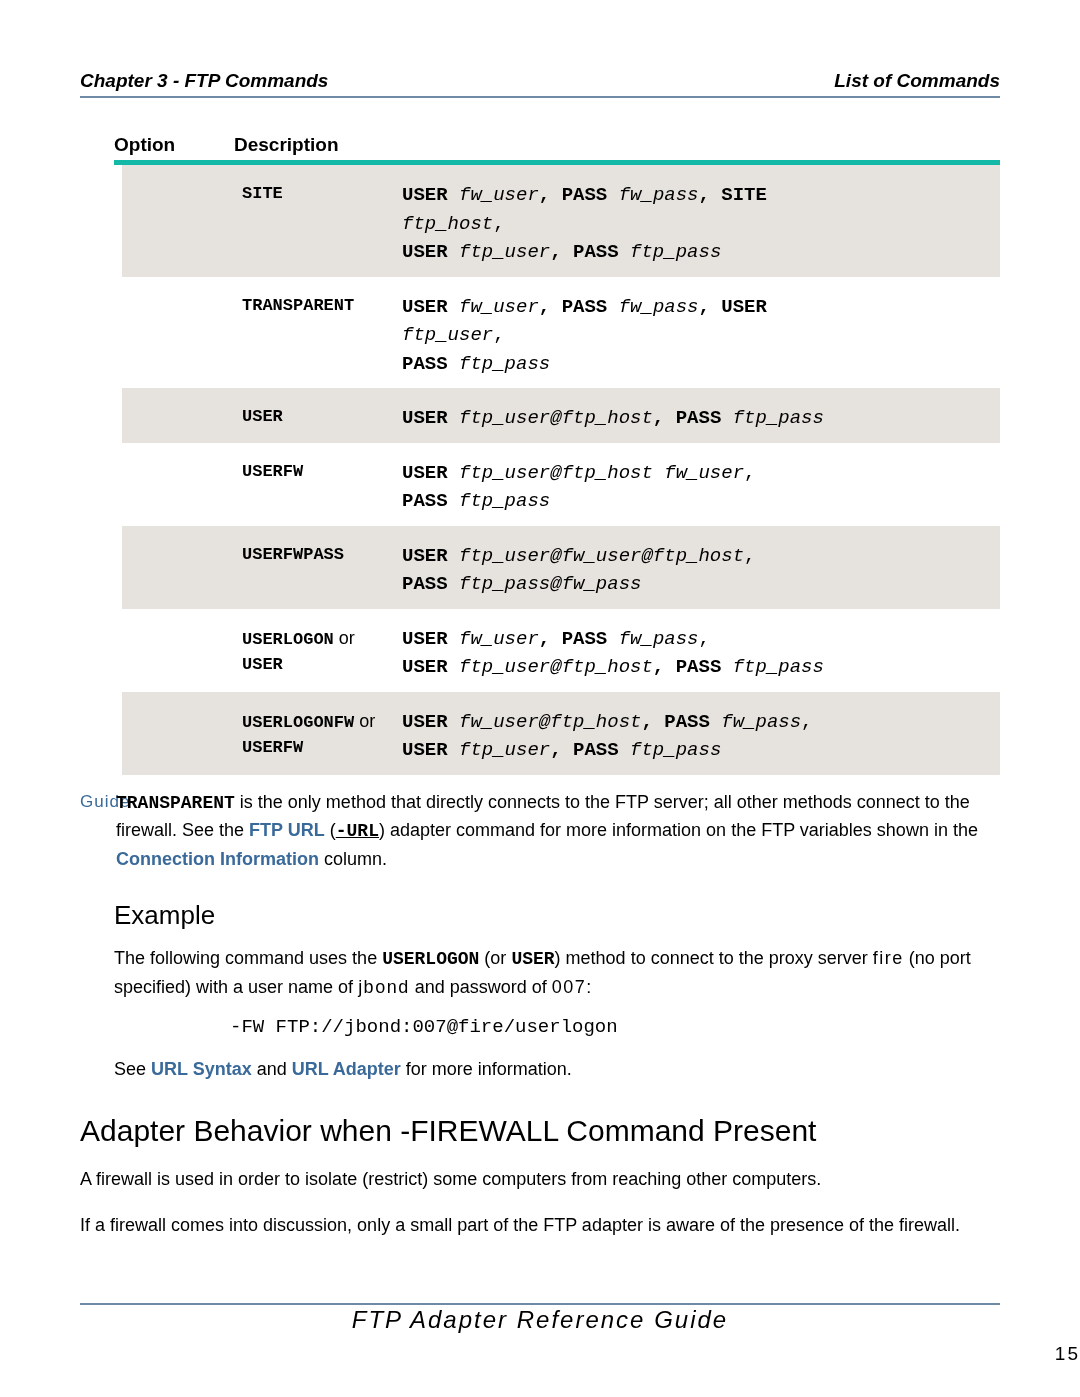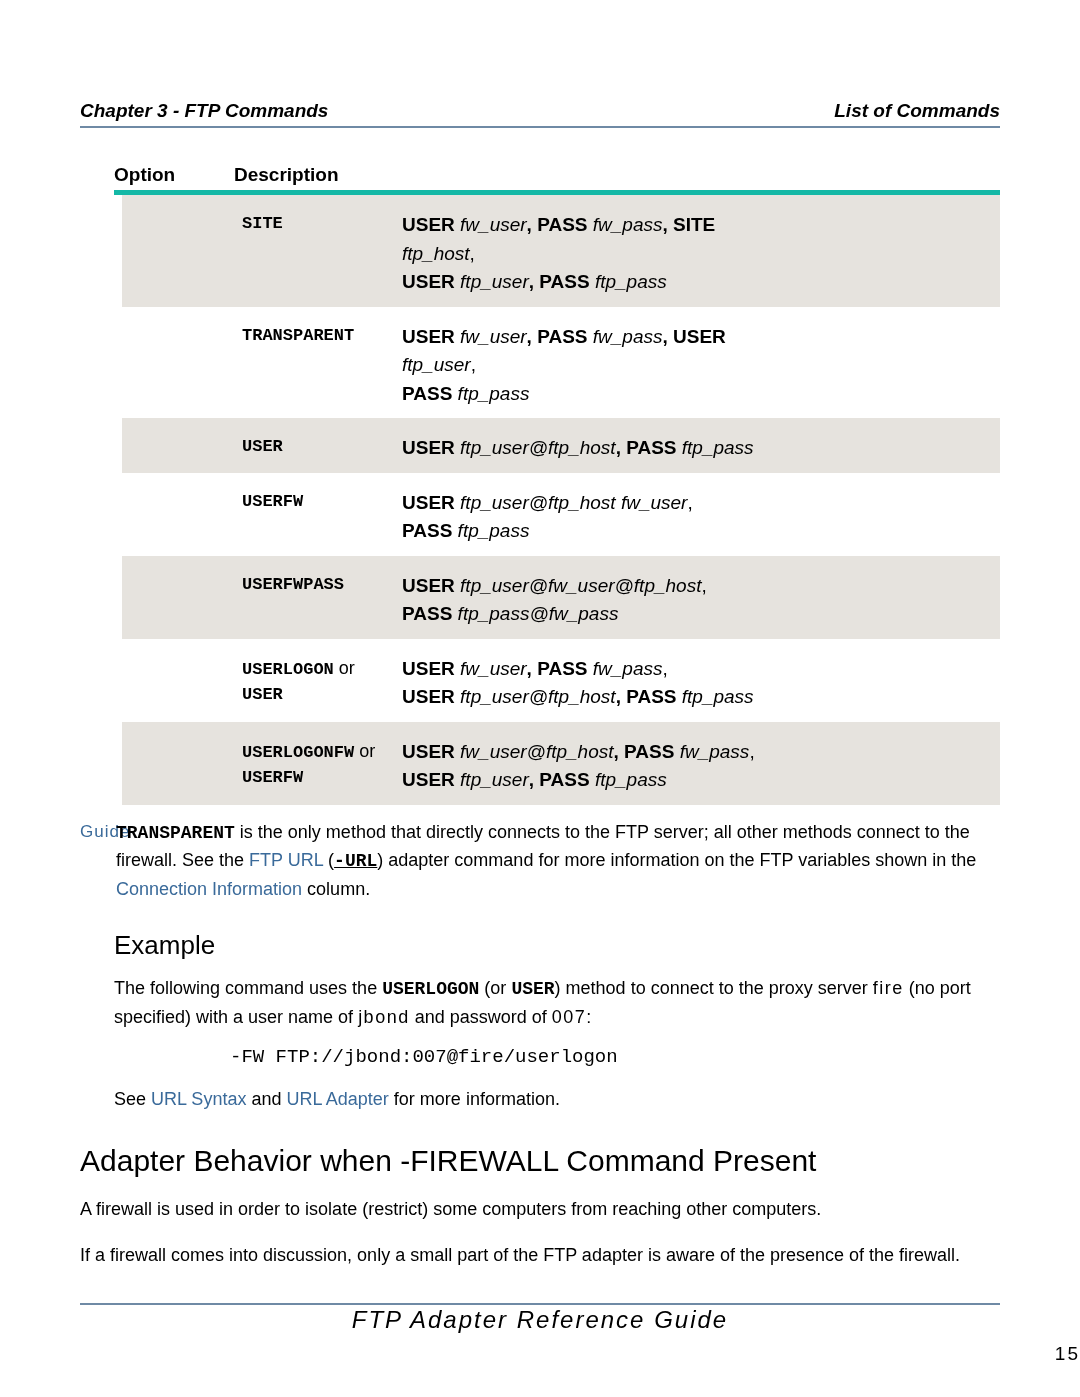--- a/index.html
+++ b/index.html
@@ -19,21 +19,20 @@
   .header {
     display: flex;
     justify-content: space-between;
     font-style: italic;
     font-weight: bold;
     font-size: 19px;
     color: #000;
     padding-bottom: 4px;
     border-bottom: 2px solid #6f8aa5;
     margin-bottom: 30px;
-    margin-top: 30px;
   }
   .table-wrap { margin-left: 34px; }
   .thead {
     display: flex;
     font-weight: bold;
     font-size: 19px;
     padding: 6px 0 4px 0;
     border-bottom: 5px solid #14b8a6;
   }
   .th-opt { width: 120px; }
@@ -49,21 +48,21 @@
   .c-opt { width: 120px; }
   .c-method {
     width: 160px;
     font-family: "Courier New", monospace;
     font-weight: bold;
     font-size: 17px;
   }
   .c-method .or { font-family: Arial, Helvetica, sans-serif; font-weight: normal; font-size: 18px; }
   .c-conn {
     flex: 1;
-    font-family: Liberation Sans, sans-serif;
+    font-family: Liberation Mono, monospace;
     font-size: 19px;
   }
   .c-conn .b { font-weight: bold; }
   .c-conn .i { font-style: italic; }
   .note-block {
     display: flex;
     margin-top: 14px;
     font-size: 18px;
     line-height: 1.55;
   }
@@ -89,21 +88,21 @@
     line-height: 1.55;
     margin: 0 0 14px 34px;
   }
   .body-text .sb { font-family: "Courier New", monospace; font-weight: bold; }
   .body-text .ls { letter-spacing: 1.5px; }
   .code-block {
     font-family: "Courier New", monospace;
     font-size: 19px;
     margin: 6px 0 18px 150px;
   }
-  .link { color: #3a6a9a; }
+  .link { color: #3a6a9a; font-weight: bold; }
   .h2 {
     font-size: 30px;
     font-weight: normal;
     margin: 30px 0 18px 0;
   }
   .para {
     font-size: 18px;
     line-height: 1.55;
     margin: 0 0 18px 0;
   }

